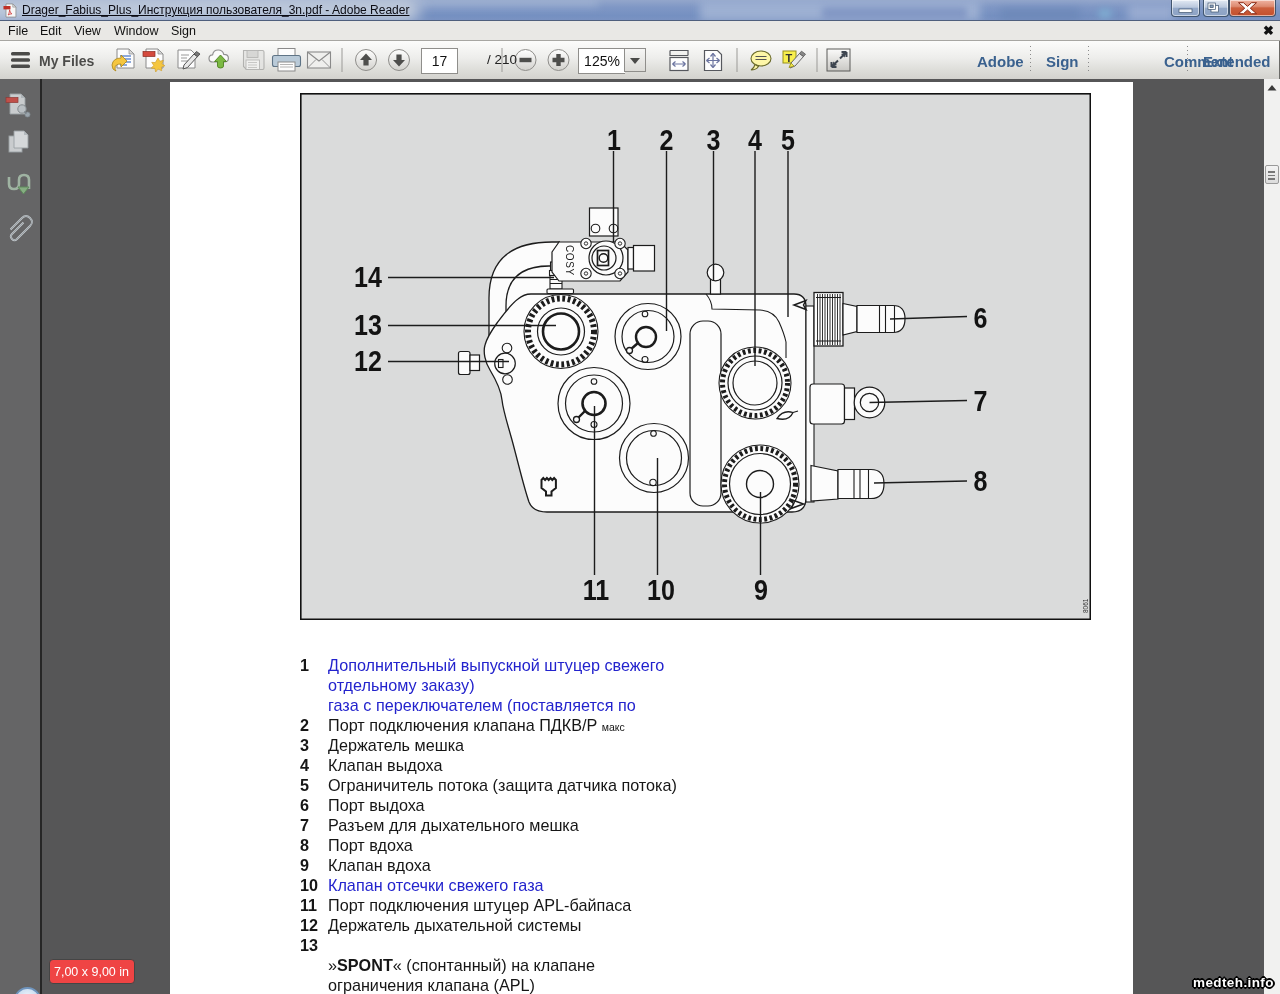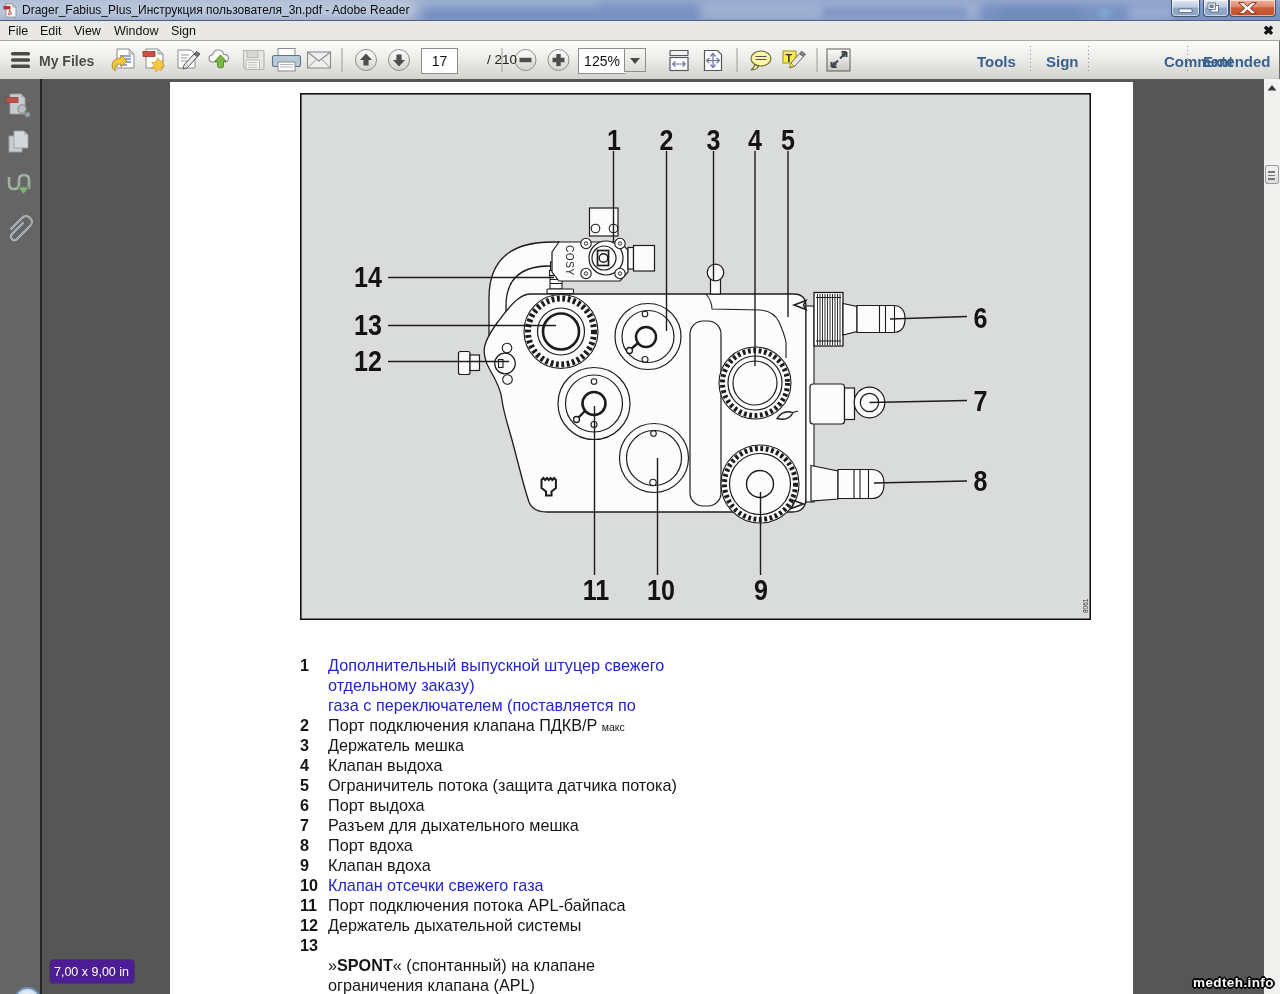--- a/index.html
+++ b/index.html
@@ -10,21 +10,21 @@
   
   #titlebar{left:0;top:0;width:1280px;height:21px;background:linear-gradient(to bottom,#93a6cb 0%,#7f97c5 35%,#7590c1 75%,#7b93c2 100%);overflow:hidden;}
   #titlebar .blob0{left:-30px;top:-4px;width:450px;height:26px;background:#bdc8da;filter:blur(7px);border-radius:12px;}
   #titlebar .blob1{left:700px;top:0;width:280px;height:21px;background:#9db0d2;filter:blur(4px);}
   #titlebar .blob2{left:418px;top:0px;width:180px;height:6px;background:rgba(173,189,216,0.7);filter:blur(4px);}
   #titlebar .blob3{left:822px;top:7px;width:145px;height:13px;background:#8398c5;filter:blur(3px);border-radius:3px;}
   #titlebar .blob4{left:1000px;top:9px;width:80px;height:11px;background:#6d88b8;filter:blur(4px);}
   #titlebar .blob5{left:1098px;top:8px;width:14px;height:11px;background:#7ea9cf;filter:blur(3px);border-radius:50%;}
   #titlebar .blob6{left:1128px;top:4px;width:46px;height:17px;background:#98abd0;filter:blur(4px);}
   #tb-bottom{left:0;top:20px;width:1280px;height:1px;background:#4f5f7d;}
-  #title-text{left:22px;top:3px;font-size:12px;color:#0c0c14;white-space:nowrap;}
+  #title-text{left:22px;top:3px;font-size:12px;color:#0c0c14;white-space:nowrap;text-decoration:underline;}
   #pdficon{left:3px;top:3px;width:15px;height:15px;}
 
   
   .winbtn{top:0;height:17px;border:1px solid #41556e;border-top:none;border-radius:0 0 4px 4px;box-sizing:border-box;box-shadow:inset 0 0 0 1px rgba(255,255,255,0.55);}
   #btn-min{left:1171px;width:29px;background:linear-gradient(to bottom,#e3eaf4 0%,#bac8dd 45%,#94a9c9 52%,#8ca2c4 100%);}
   #btn-max{left:1203px;width:26px;background:linear-gradient(to bottom,#e3eaf4 0%,#bac8dd 45%,#94a9c9 52%,#8ca2c4 100%);}
   #btn-close{left:1229px;width:47px;background:linear-gradient(to bottom,#f0b4a2 0%,#dd8a70 40%,#cc5f3d 50%,#c34f2c 100%);}
 
   
   #menubar{left:0;top:21px;width:1280px;height:20px;background:#e9e8e5;border-bottom:1px solid #a7a6a2;box-sizing:border-box;}
@@ -48,21 +48,21 @@
   #scrollbar{left:1264px;top:79px;width:16px;height:915px;background:#f1f1f0;}
   #sthumb{left:0.5px;top:86px;width:14px;height:19px;background:linear-gradient(to bottom,#f4f4f4,#dcdcdc);border:1px solid #9a9a9a;border-radius:2px;box-sizing:border-box;}
 
   
   #legend{left:300px;top:655px;width:420px;font-size:16.2px;color:#161616;}
   .lrow{position:relative;height:20px;line-height:20px;white-space:nowrap;}
   .lnum{position:absolute;left:0;font-weight:bold;}
   .ltxt{position:absolute;left:28px;}
   .blue{color:#2323cd;}
 
-  #tooltip{left:48.5px;top:959px;width:86px;height:25px;background:#4c1d95;border:1px solid #454545;border-radius:4px;color:#fff;font-size:12.5px;text-align:center;line-height:24px;box-sizing:border-box;}
+  #tooltip{left:48.5px;top:959px;width:86px;height:25px;background:#ef4444;border:1px solid #454545;border-radius:4px;color:#fff;font-size:12.5px;text-align:center;line-height:24px;box-sizing:border-box;}
   #bluecirc{left:14px;top:987px;width:27px;height:27px;border-radius:50%;background:radial-gradient(circle at 50% 35%,#eef5fc,#c5d9ee 60%,#a8c4e2);border:2px solid #6f94bd;box-sizing:border-box;}
   #watermark{left:1193px;top:975px;font-size:13.5px;font-weight:bold;color:#fff;letter-spacing:0.4px;opacity:0.999;
     text-shadow:-2px 0 0 #000,2px 0 0 #000,0 -2px 0 #000,0 2px 0 #000,-1px -1px 0 #000,1px -1px 0 #000,-1px 1px 0 #000,1px 1px 0 #000;}
 </style>
 </head>
 <body>
 <div id="app">
 
   <div class="abs" id="titlebar">
     <div class="abs blob1"></div>
@@ -214,21 +214,21 @@
       <linearGradient id="g1" x1="0" y1="0" x2="0" y2="1">
         <stop offset="0" stop-color="#ffffff"></stop>
           <stop offset="1" stop-color="#d2d1cd"></stop>
       </linearGradient>
       <linearGradient id="g2" x1="0" y1="0" x2="0" y2="1">
         <stop offset="0" stop-color="#fbfbfa"></stop>
           <stop offset="1" stop-color="#c9c8c4"></stop>
       </linearGradient>
     </defs>
   </svg>
-  <div class="tbtext" style="left:977px;top:53px">Tools</div>
+  <div class="tbtext" style="left:977px;top:53px">Adobe</div>
   <div class="tbtext" style="left:1046px;top:53px">Sign</div>
   <div class="tbtext" style="left:1164px;top:53px">Comment</div>
   <div class="tbtext" style="left:1203px;top:53px">Extended</div>
   <div class="dotsep" style="left:1030px;top:46px"></div>
   <div class="dotsep" style="left:1088px;top:46px"></div>
   <div class="dotsep" style="left:1187px;top:46px"></div>
   <div class="abs" style="left:1278.5px;top:41px;width:1.5px;height:38px;background:#6b6b68"></div>
   <div class="abs" id="pagebox">17</div>
   <div class="abs" id="pagetotal">/ 210</div>
   <div class="abs" id="zoombox">125%</div>
@@ -475,21 +475,21 @@
         <div class="lrow">
         <span class="lnum">9</span>
         <span class="ltxt">Клапан вдоха</span>
       </div>
         <div class="lrow">
         <span class="lnum">10</span>
         <span class="ltxt blue">Клапан отсечки свежего газа</span>
       </div>
         <div class="lrow">
         <span class="lnum">11</span>
-        <span class="ltxt">Порт подключения потока APL-байпаса</span>
+        <span class="ltxt">Порт подключения штуцер APL-байпаса</span>
       </div>
         <div class="lrow">
         <span class="lnum">12</span>
         <span class="ltxt">Держатель дыхательной системы</span>
       </div>
         <div class="lrow">
         <span class="lnum">13</span>
       </div>
         <div class="lrow">
         <span class="ltxt">»<b>SPONT</b>« (спонтанный) на клапане</span>

